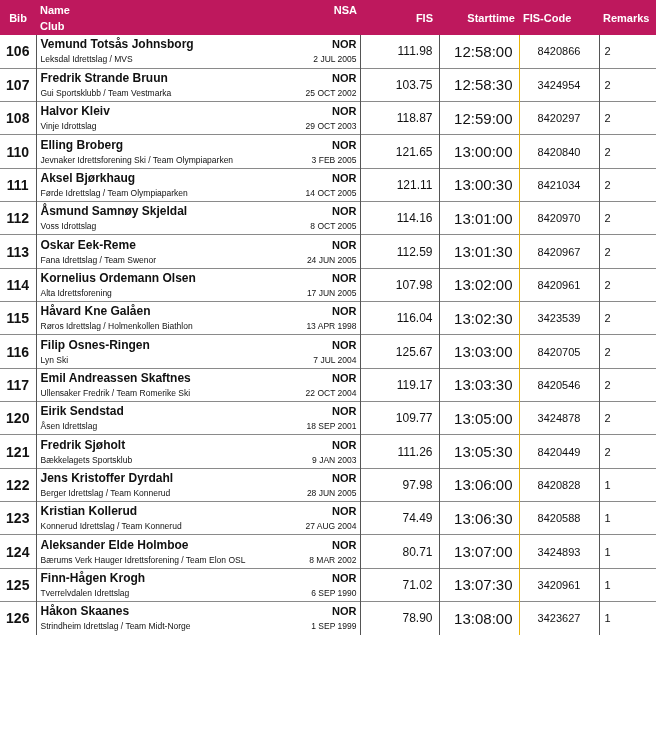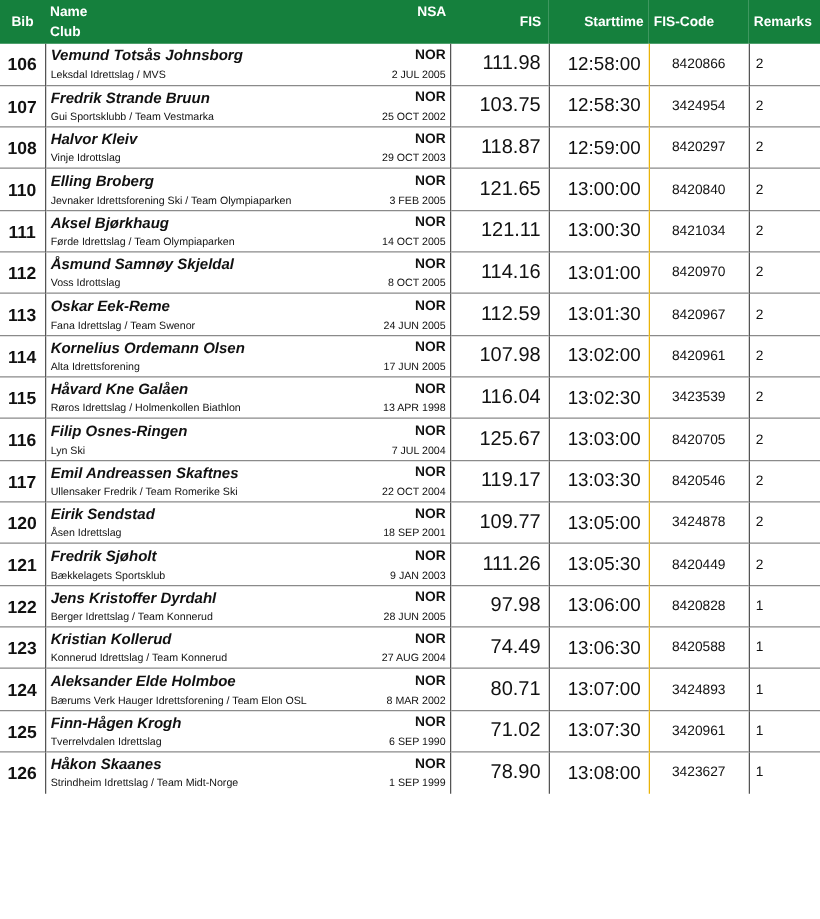--- a/index.html
+++ b/index.html
@@ -4,43 +4,43 @@
   <style>
     html, body { margin: 0; padding: 0; background: #ffffff; }
     body { width: 656px; height: 735px; overflow: hidden; font-family: "Liberation Sans", "DejaVu Sans", sans-serif; color: #111; }
     table { border-collapse: collapse; width: 656px; table-layout: fixed; }
     col.c-bib { width: 36px; }
     col.c-name { width: 324px; }
     col.c-fis { width: 79px; }
     col.c-start { width: 80px; }
     col.c-code { width: 80px; }
     col.c-rem { width: 57px; }
-    thead tr { background: #15803d; color: #fff; height: 35px; }
+    thead tr { background: #be185d; color: #fff; height: 35px; }
     th { font-weight: bold; font-size: 11px; padding: 0 4px; vertical-align: middle; }
     th.bib { text-align: center; }
     th.name { text-align: left; padding: 0 3px 0 4px; margin-top: 36px; }
     th.name .wrap { position: relative; height: 35px; }
     th.name .n1 { position: absolute; left: 0; top: 4px; }
     th.name .n2 { position: absolute; left: 0; top: 20px; }
     th.name .nsa { position: absolute; right: 0; top: 4px; }
     th.num { text-align: right; padding-right: 6px; }
     th.start { text-align: right; padding-right: 4px; }
     th.code { text-align: left; padding-left: 4px; }
     th.rem { text-align: left; padding-left: 4px; }
     tbody tr { height: 33.33px; }
     tbody td { border-top: 1.5px solid #8a8a8a; padding: 0; vertical-align: middle; }
     tbody tr:first-child td { border-top: none; }
     td.bib { text-align: center; font-weight: bold; font-size: 14px; border-right: 1px solid #555; }
     td.name { padding: 0 3px 0 4px; border-right: 1px solid #555; }
     td.name .wrap { position: relative; height: 32px; }
-    td.name .athlete { position: absolute; left: 0; top: 2px; font-weight: bold; font-size: 12px; white-space: nowrap; font-style: italic; }
+    td.name .athlete { position: absolute; left: 0; top: 2px; font-weight: bold; font-size: 12px; white-space: nowrap; }
     td.name .club { position: absolute; left: 0; top: 19px; font-size: 8.5px; white-space: nowrap; }
     td.name .nsa { position: absolute; right: 0; top: 3px; font-weight: bold; font-size: 11px; margin-left: 32px; }
     td.name .dob { position: absolute; right: 0; top: 19px; font-size: 8.5px; }
-    td.fis { text-align: right; padding-right: 6px; font-size: 16px; border-right: 1px solid #555; }
+    td.fis { text-align: right; padding-right: 6px; font-size: 12px; border-right: 1px solid #555; }
     td.start { text-align: right; padding-right: 6px; font-size: 15px; border-right: 1px solid #eab308; }
     td.code { text-align: center; font-size: 11px; border-right: 1px solid #555; }
     td.rem { text-align: left; padding-left: 5px; font-size: 11px; }
   </style>
 </head>
 <body>
 
 <table>
   <colgroup>
     <col class="c-bib">

